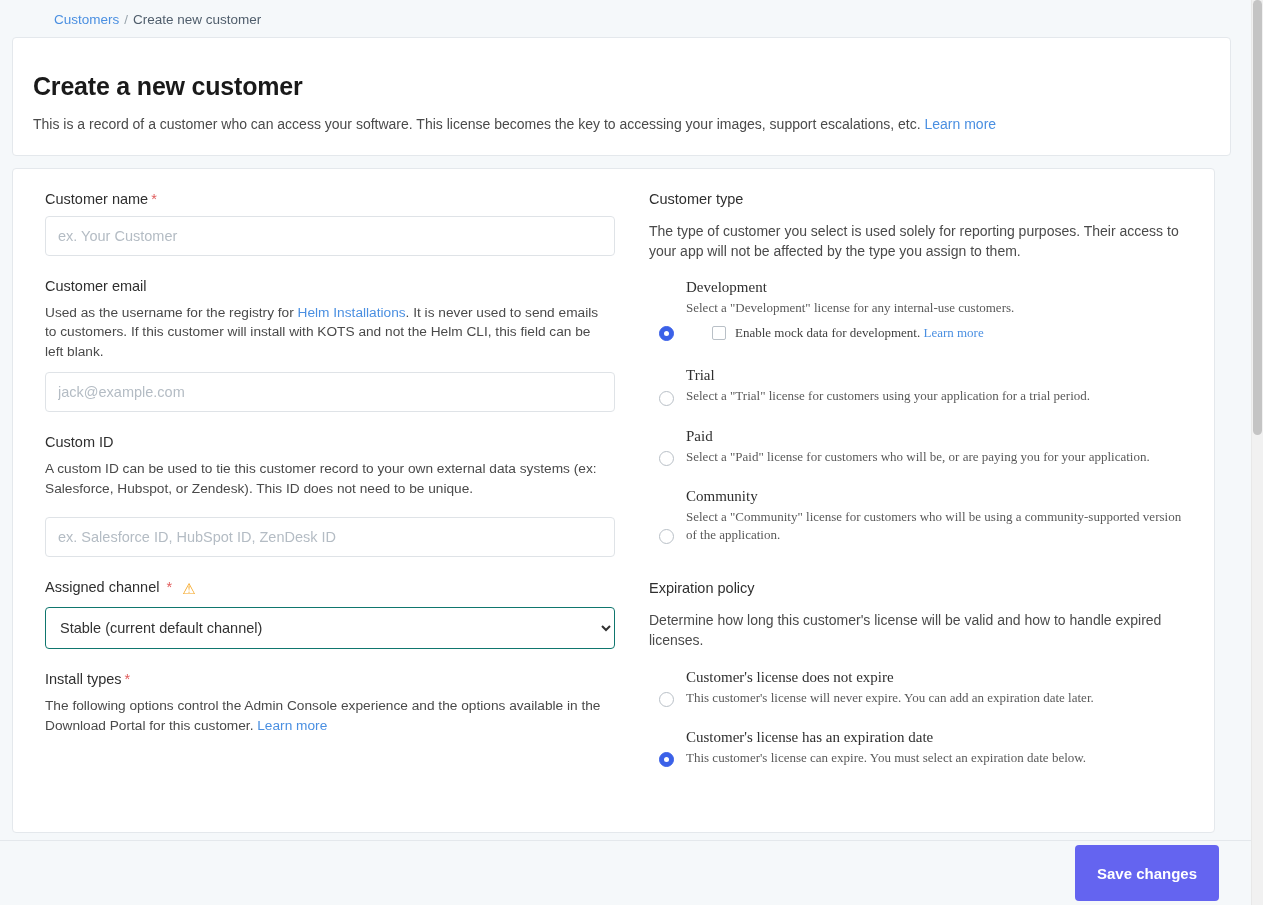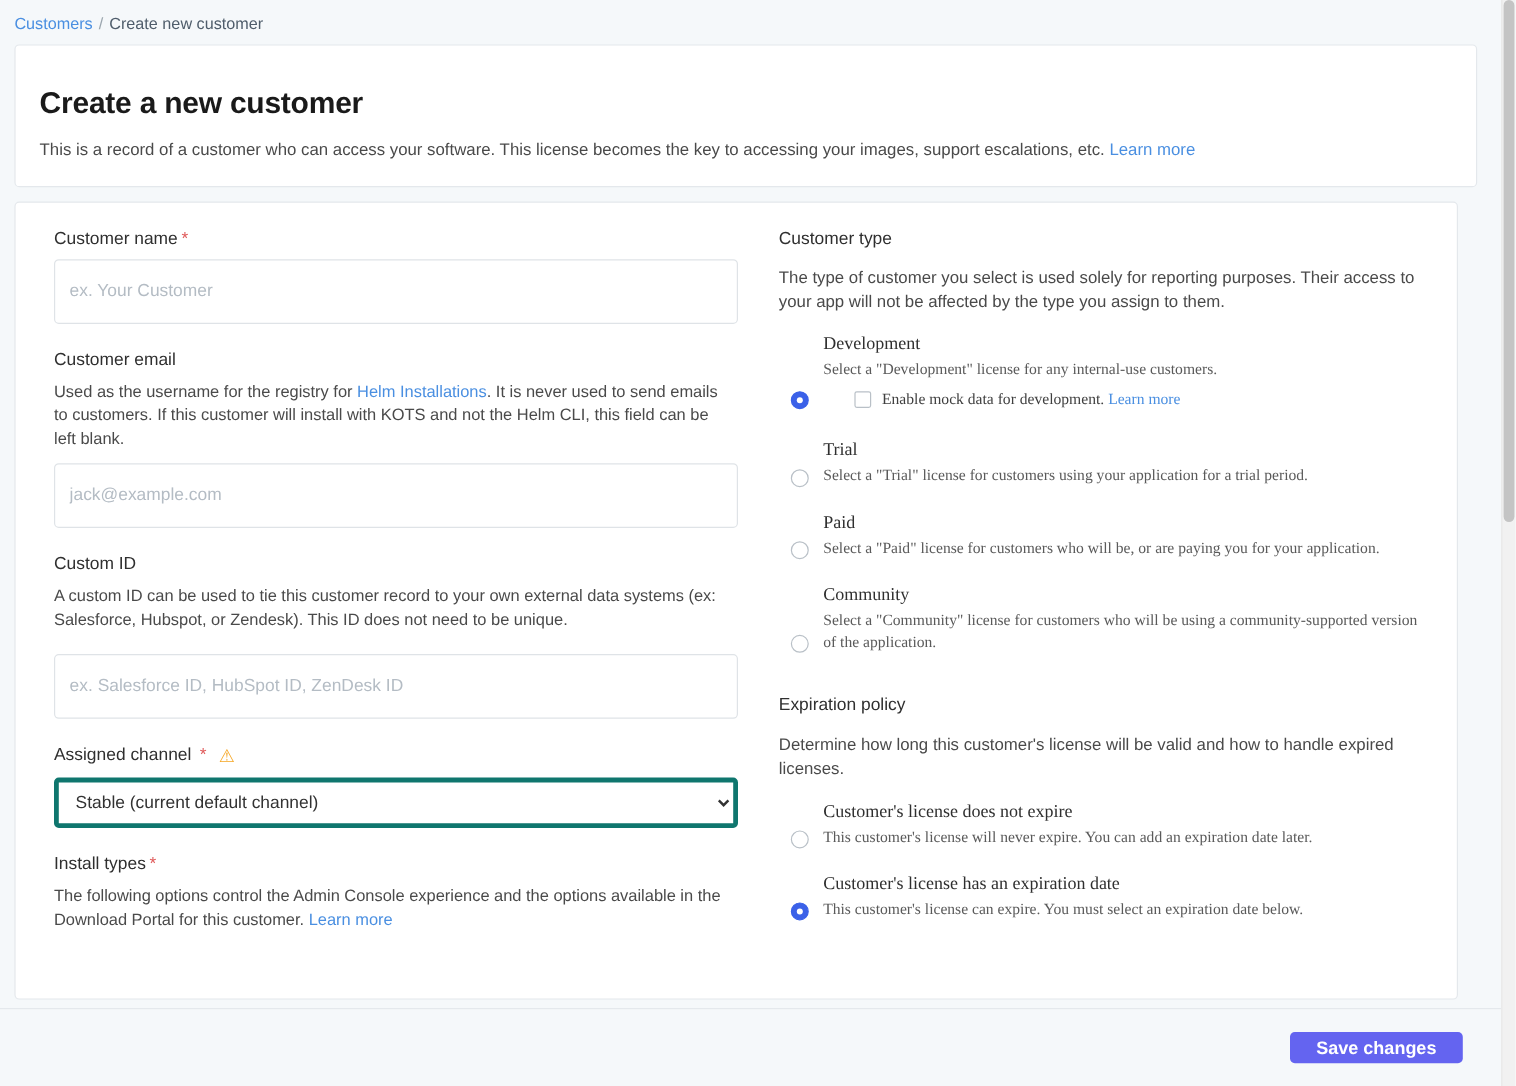--- a/index.html
+++ b/index.html
@@ -27,20 +27,21 @@
     font-size: 13.5px;
     color: #717171;
     display: flex;
     align-items: center;
     gap: 5px;
   }
   .breadcrumb a {
     color: #4a8fe1;
     text-decoration: none;
     cursor: pointer;
+    margin-left: 42px;
   }
   .breadcrumb .sep { color: #9aa5ad; }
   .breadcrumb .current { color: #4f5d6b; }
 
   
   .header-card {
     margin: 0 32px 0 12px;
     background: #ffffff;
     border: 1px solid #e4e8ec;
     border-radius: 4px;
@@ -93,37 +94,37 @@
     font-size: 13.7px;
     color: #4a4a4a;
     line-height: 1.45;
     margin: 0 0 10px 0;
   }
   .help-text a { color: #4a8fe1; text-decoration: none; cursor: pointer; }
 
   input.text-input {
     display: block;
     width: 570px;
-    height: 54px;
+    height: 40px;
     border: 1px solid #dfe3e7;
     border-radius: 4px;
     padding: 0 12px;
     font-size: 14.5px;
     font-family: "Liberation Sans", sans-serif;
     color: #323232;
     background: #fff;
     outline: none;
   }
   input.text-input::placeholder { color: #b4bcc4; }
 
   select.select-input {
     display: block;
     width: 570px;
     height: 42px;
-    border: 4px solid #0f766e;
+    border: 1px solid #0f766e;
     border-radius: 4px;
     padding: 0 10px;
     font-size: 14.5px;
     font-family: "Liberation Sans", sans-serif;
     color: #323232;
     background: #fff;
     outline: none;
   }
 
   .gap-22 { height: 22px; }
@@ -228,21 +229,21 @@
     display: flex;
     align-items: center;
     justify-content: flex-end;
     padding-right: 32px;
   }
   .save-btn {
     background: #6464f0;
     color: #ffffff;
     border: none;
     border-radius: 4px;
-    height: 26px;
+    height: 56px;
     padding: 0 22px;
     font-size: 15px;
     font-family: "Liberation Sans", sans-serif;
     font-weight: bold;
     cursor: pointer;
   }
 
   
   .scrollbar-track {
     position: absolute;

